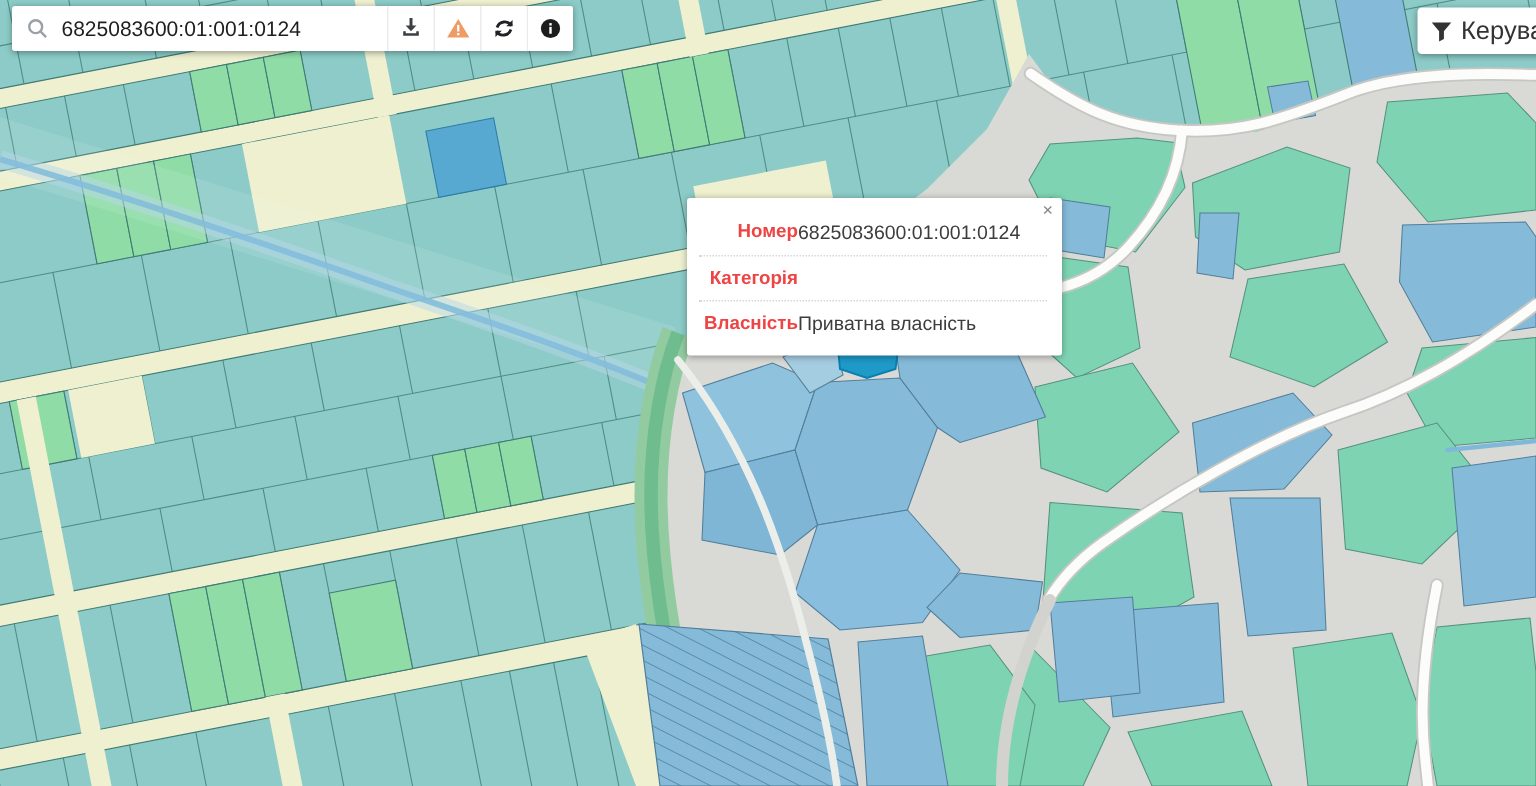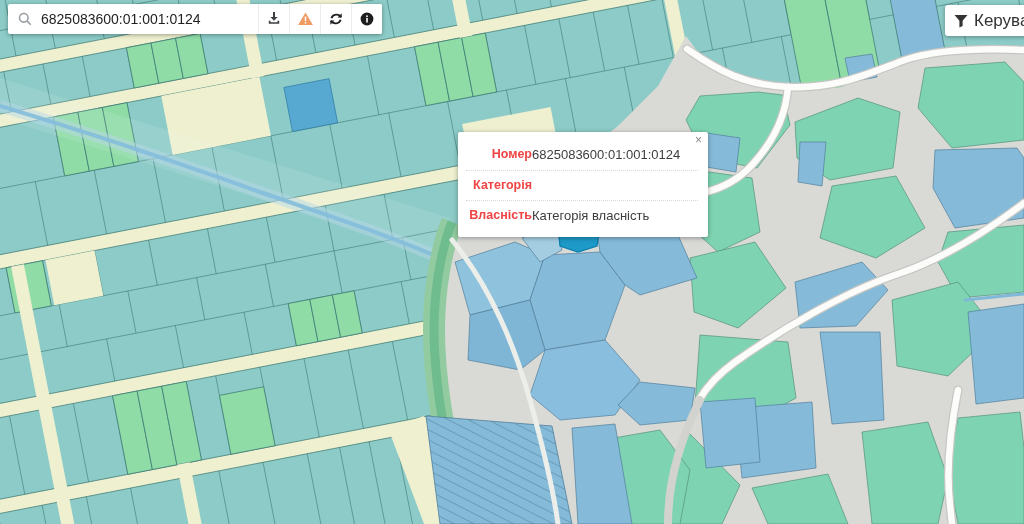--- a/index.html
+++ b/index.html
@@ -253,15 +253,15 @@
   <span class="popup-close">×</span>
   <div class="popup-row">
     <span class="popup-label">Номер</span>
     <span class="popup-value">6825083600:01:001:0124</span>
   </div>
   <div class="popup-row">
     <span class="popup-label">Категорія</span>
   </div>
   <div class="popup-row">
     <span class="popup-label">Власність</span>
-    <span class="popup-value">Категорія власність</span>
+    <span class="popup-value">Приватна власність</span>
   </div>
 </div>
 
 </body></html>

